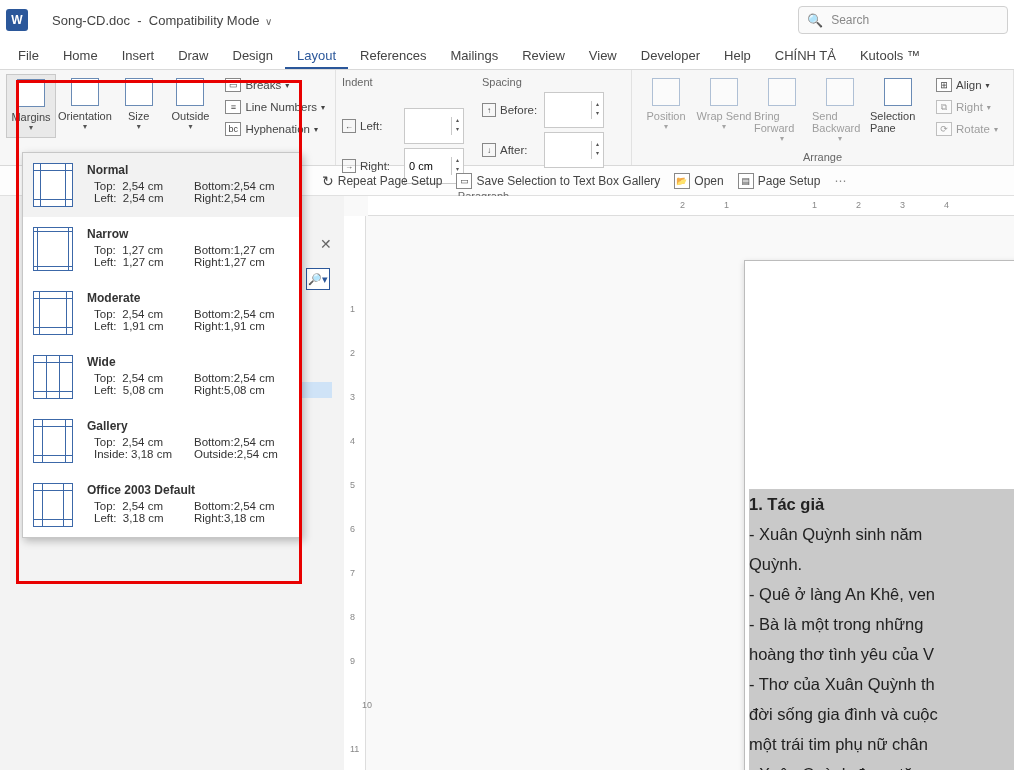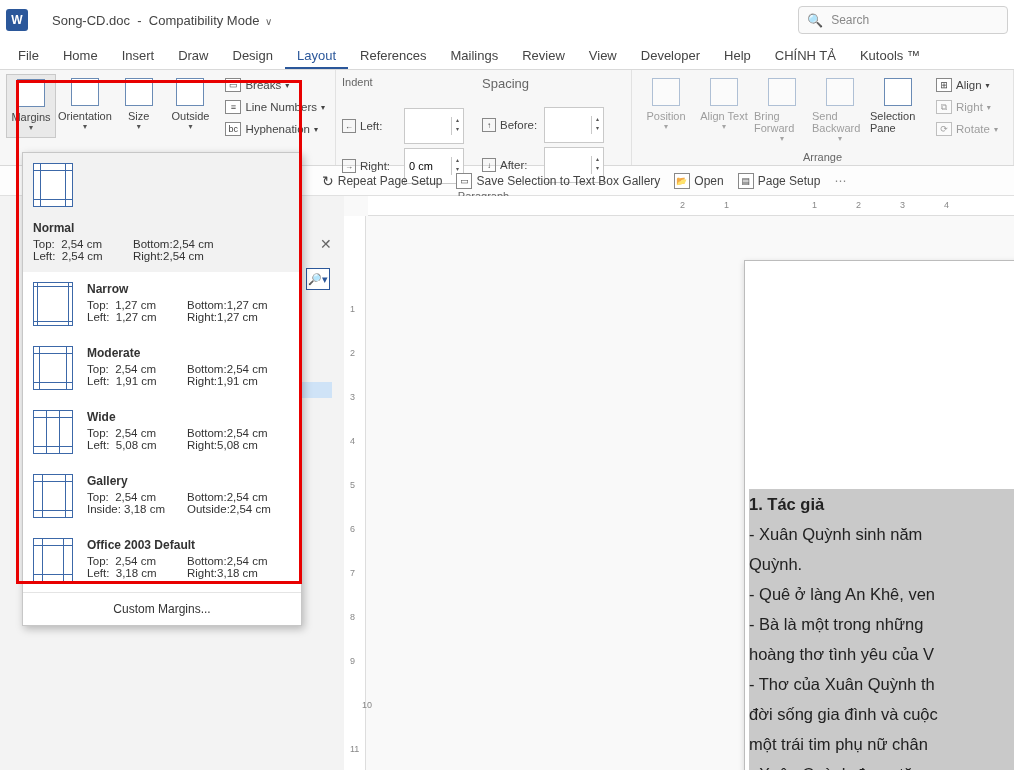--- a/index.html
+++ b/index.html
@@ -38,31 +38,31 @@
   .indrow .ic { width: 14px; height: 14px; border: 1px solid #888; font-size: 8px; display: inline-flex; align-items: center; justify-content: center; }
 
   
   .qat { height: 30px; background: #fdfdfd; border-bottom: 1px solid #e0e0e0; display: flex; align-items: center; padding: 0 8px; gap: 14px; font-size: 12px; color: #444; }
   .qat .ql { display: flex; align-items: center; gap: 4px; cursor: pointer; }
   .qat .ico2 { width: 16px; height: 16px; border: 1px solid #888; font-size: 9px; display: inline-flex; align-items: center; justify-content: center; background: #fff; }
 
   
   .margins-dd { position: absolute; left: 22px; top: 152px; width: 280px; background: #fff; border: 1px solid #c7c7c7; box-shadow: 2px 3px 8px rgba(0,0,0,.25); z-index: 50; }
   .margins-dd .opt { display: flex; padding: 10px 10px; gap: 14px; cursor: pointer; }
-  .margins-dd .opt.hover { background: #f2f2f2; flex-direction: column; }
+  .margins-dd .opt.hover { background: #f2f2f2; }
   .margins-dd .opt .micn { width: 40px; height: 44px; border: 1px solid #3c68a8; position: relative; background: #fff; }
   .margins-dd .opt .micn::before, .margins-dd .opt .micn::after { content: ""; position: absolute; background: transparent; }
   .micn .h1,.micn .h2,.micn .v1,.micn .v2 { position: absolute; background: #3c68a8; }
   .micn .h1 { left: 0; right: 0; height: 1px; }
   .micn .h2 { left: 0; right: 0; height: 1px; }
   .micn .v1 { top: 0; bottom: 0; width: 1px; }
   .micn .v2 { top: 0; bottom: 0; width: 1px; }
   .opt .txt { font-size: 11.5px; color: #333; flex: 1; }
   .opt .txt b { font-size: 12px; display: block; margin-bottom: 3px; }
-  .opt .txt .cols { display: flex; }
+  .opt .txt .cols { display: flex; margin-left: 7px; }
   .opt .txt .cols .c1 { width: 100px; }
   .opt .txt .cols .c2 { }
   .margins-dd .custom { padding: 9px 12px; text-align: center; font-size: 12px; border-top: 1px solid #e4e4e4; cursor: pointer; }
   .redbox { position: absolute; left: 16px; top: 80px; width: 286px; height: 504px; border: 3px solid #e80000; pointer-events: none; z-index: 60; }
 
   
   .pane-x { position: absolute; left: 320px; top: 236px; font-size: 14px; color: #666; cursor: pointer; }
   .pane-search { position: absolute; left: 306px; top: 268px; width: 24px; height: 22px; border: 1px solid #2b579a; display: flex; align-items: center; justify-content: center; background: #fff; color: #2b579a; font-size: 11px; cursor: pointer; }
   .pane-hl { position: absolute; left: 302px; top: 382px; width: 30px; height: 16px; background: #cfe3f7; }
 
@@ -177,21 +177,21 @@
           <span class="spin">
               <input value="0 cm" style="">
               <span class="sp">
                 <div>▴</div>
                 <div>▾</div>
               </span>
             </span>
         </div>
       </div>
       <div>
-        <div style="font-size:13px;color:#666;margin-bottom:16px">Spacing</div>
+        <div style="font-size:11px;color:#666;margin-bottom:4px">Spacing</div>
         <div class="indrow">
             <span class="ic">↑</span>
             <span class="lb">Before:</span>
           <span class="spin">
               <input value="" style="">
               <span class="sp">
                 <div>▴</div>
                 <div>▾</div>
               </span>
             </span>
@@ -214,21 +214,21 @@
 
   <div class="group" style="flex:1">
     <div class="group-row">
       <div class="bigbtn" style="opacity:.5">
           <div class="ico"></div>
           <span>Position</span>
           <span class="dd">▾</span>
         </div>
       <div class="bigbtn" style="opacity:.5">
           <div class="ico"></div>
-          <span>Align Text</span>
+          <span>Wrap Send</span>
           <span class="dd">▾</span>
         </div>
       <div class="bigbtn" style="opacity:.5">
           <div class="ico"></div>
           <span>Bring Forward</span>
           <span class="dd">▾</span>
         </div>
       <div class="bigbtn" style="opacity:.5">
           <div class="ico"></div>
           <span>Send Backward</span>
@@ -395,21 +395,20 @@
         <div class="cols">
           <div class="c1">Top:&nbsp;&nbsp;2,54 cm</div>
           <div class="c2">Bottom:2,54 cm</div>
         </div>
         <div class="cols">
           <div class="c1">Left:&nbsp;&nbsp;3,18 cm</div>
           <div class="c2">Right:3,18 cm</div>
         </div>
       </div>
     </div>
-    <div class="custom">Custom Margins...</div>
   </div>
 <div class="redbox"></div>
 
 <div class="doc-area">
   <div class="ruler-h" id="rulerh">
       <div class="lbl" style="left: 312px;">2</div>
       <div class="lbl" style="left: 356px;">1</div>
       <div class="lbl" style="left: 444px;">1</div>
       <div class="lbl" style="left: 488px;">2</div>
       <div class="lbl" style="left: 532px;">3</div>

